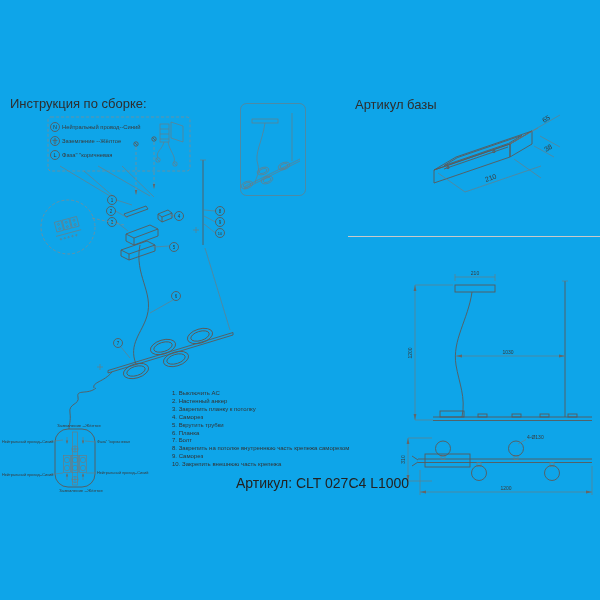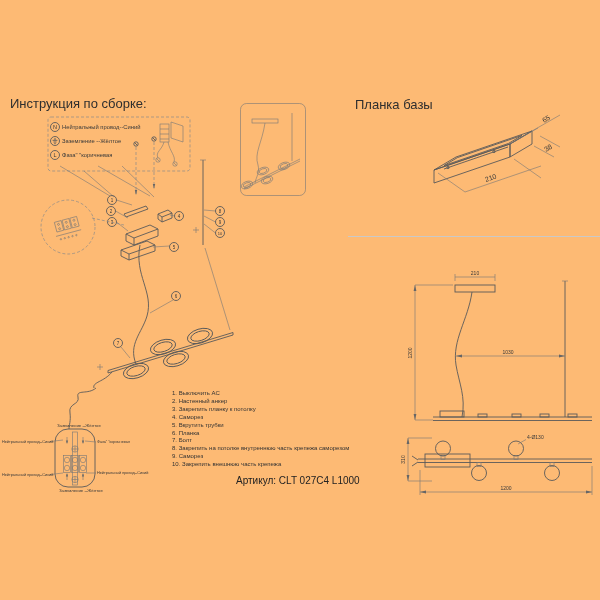--- a/index.html
+++ b/index.html
@@ -1,36 +1,36 @@
 <!DOCTYPE html>
 <html><head>
 <meta charset="utf-8">
 <style>
   html,body{margin:0;padding:0;background:#fff;}
-  .canvas{position:relative;width:600px;height:600px;background:#fdba74;overflow:hidden;
+  .canvas{position:relative;width:600px;height:600px;background:#0ea5e9;overflow:hidden;
           font-family:"Liberation Sans", sans-serif;color:#333;}
   .h{position:absolute;font-size:13px;color:#2e2e2e;white-space:nowrap;}
-  .article{position:absolute;font-size:10px;color:#222;white-space:nowrap;text-align:center;}
+  .article{position:absolute;font-size:14px;color:#222;white-space:nowrap;text-align:center;}
   .divider{position:absolute;height:1px;background:#c9c9c9;}
   .steps{position:absolute;left:172px;top:390px;width:182px;font-size:6px;line-height:7.9px;color:#333;}
   .steps div{white-space:nowrap;}
   svg{position:absolute;display:block;}
   svg text{font-family:"Liberation Sans", sans-serif;fill:#3a3a3a;}
   .ln{stroke:#5a5a5a;fill:none;stroke-width:0.9;}
   .thin{stroke:#777;fill:none;stroke-width:0.6;}
   .dash{stroke:#8a8a8a;fill:none;stroke-width:0.7;stroke-dasharray:3 2;}
   .arr{fill:#666;stroke:none;}
 </style>
 </head>
 <body>
 
 <div class="canvas">
 
   <div class="h" style="left:10px;top:96px;">Инструкция по сборке:</div>
-  <div class="h" style="left:355px;top:97px;">Планка базы</div>
+  <div class="h" style="left:355px;top:97px;">Артикул базы</div>
   <div class="divider" style="left:348px;top:236px;width:252px;"></div>
 
   <svg style="left:8px;top:112px;" width="200" height="95" viewBox="0 0 200 95">
     <rect x="40" y="5" width="142" height="54" rx="3" class="dash"></rect>
     <line x1="52" y1="54" x2="102" y2="84" class="thin"></line>
     <line x1="76" y1="59" x2="106" y2="85" class="thin"></line>
     <g>
       <circle cx="47" cy="15" r="4.5" class="ln"></circle>
       <text x="47" y="17.2" font-size="5.5" text-anchor="middle">N</text>
     </g>

